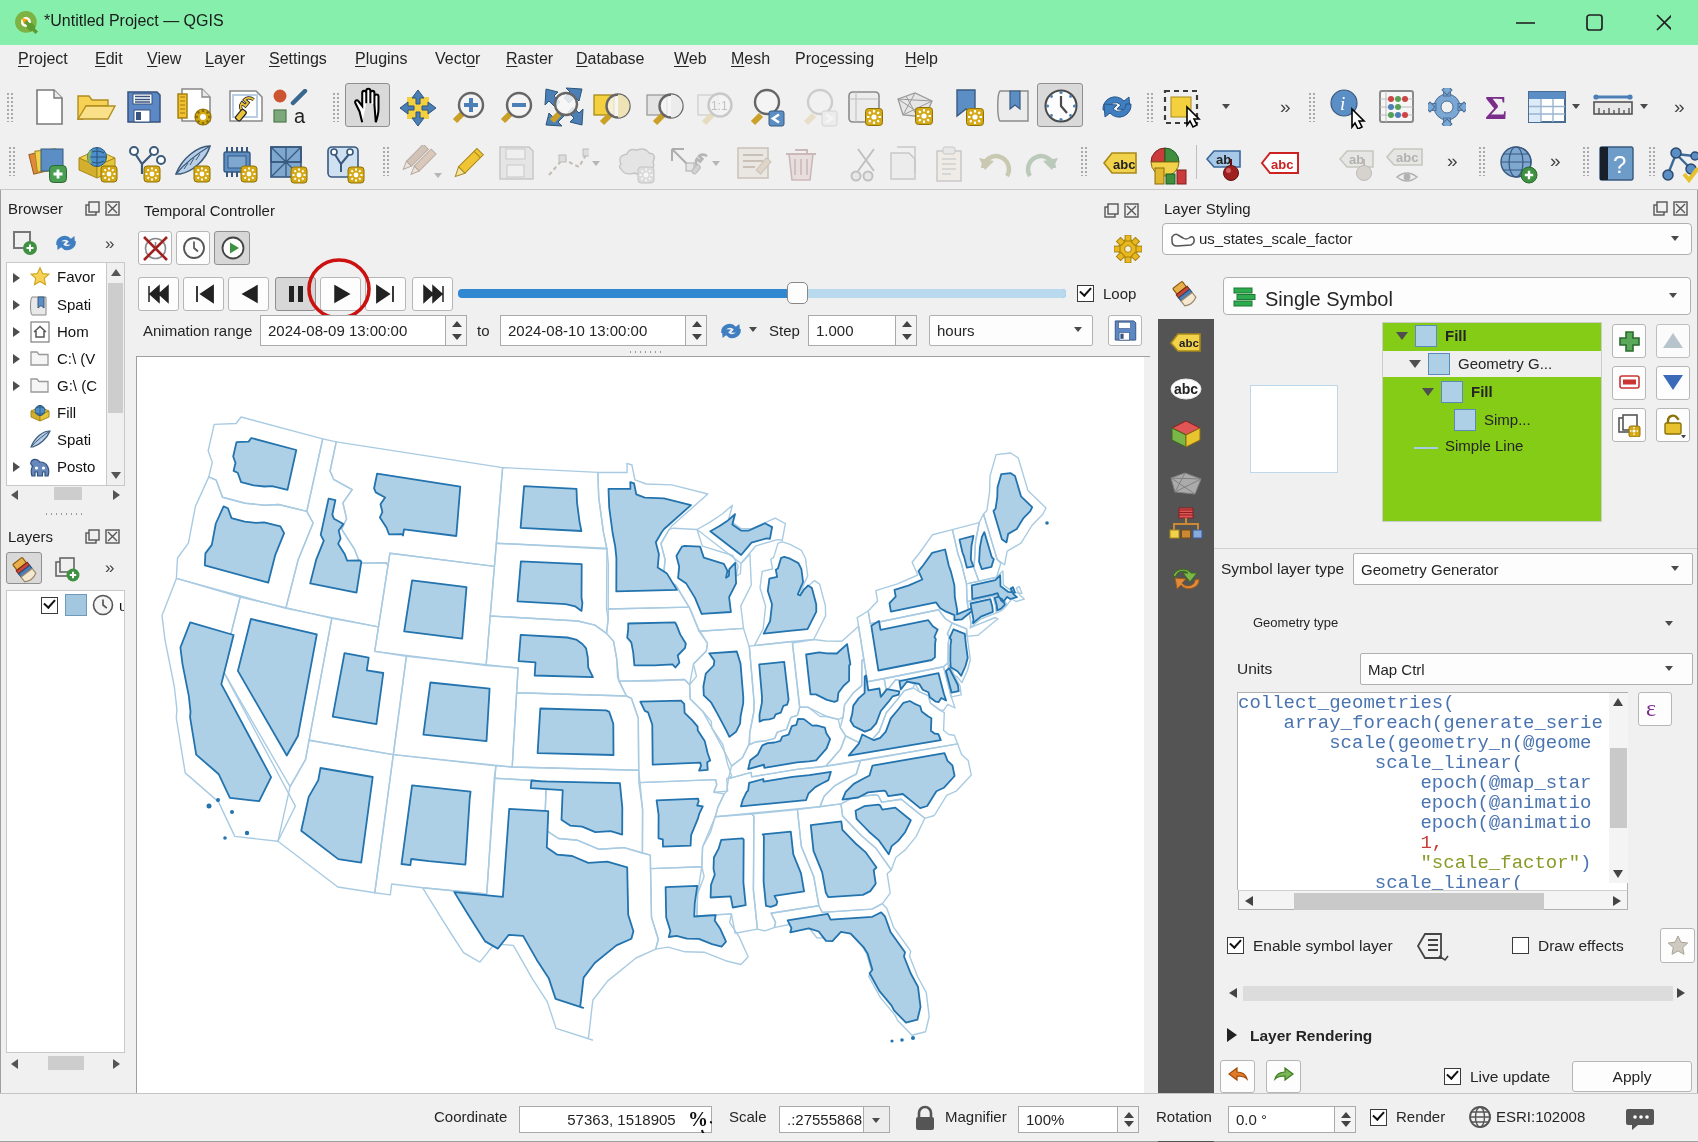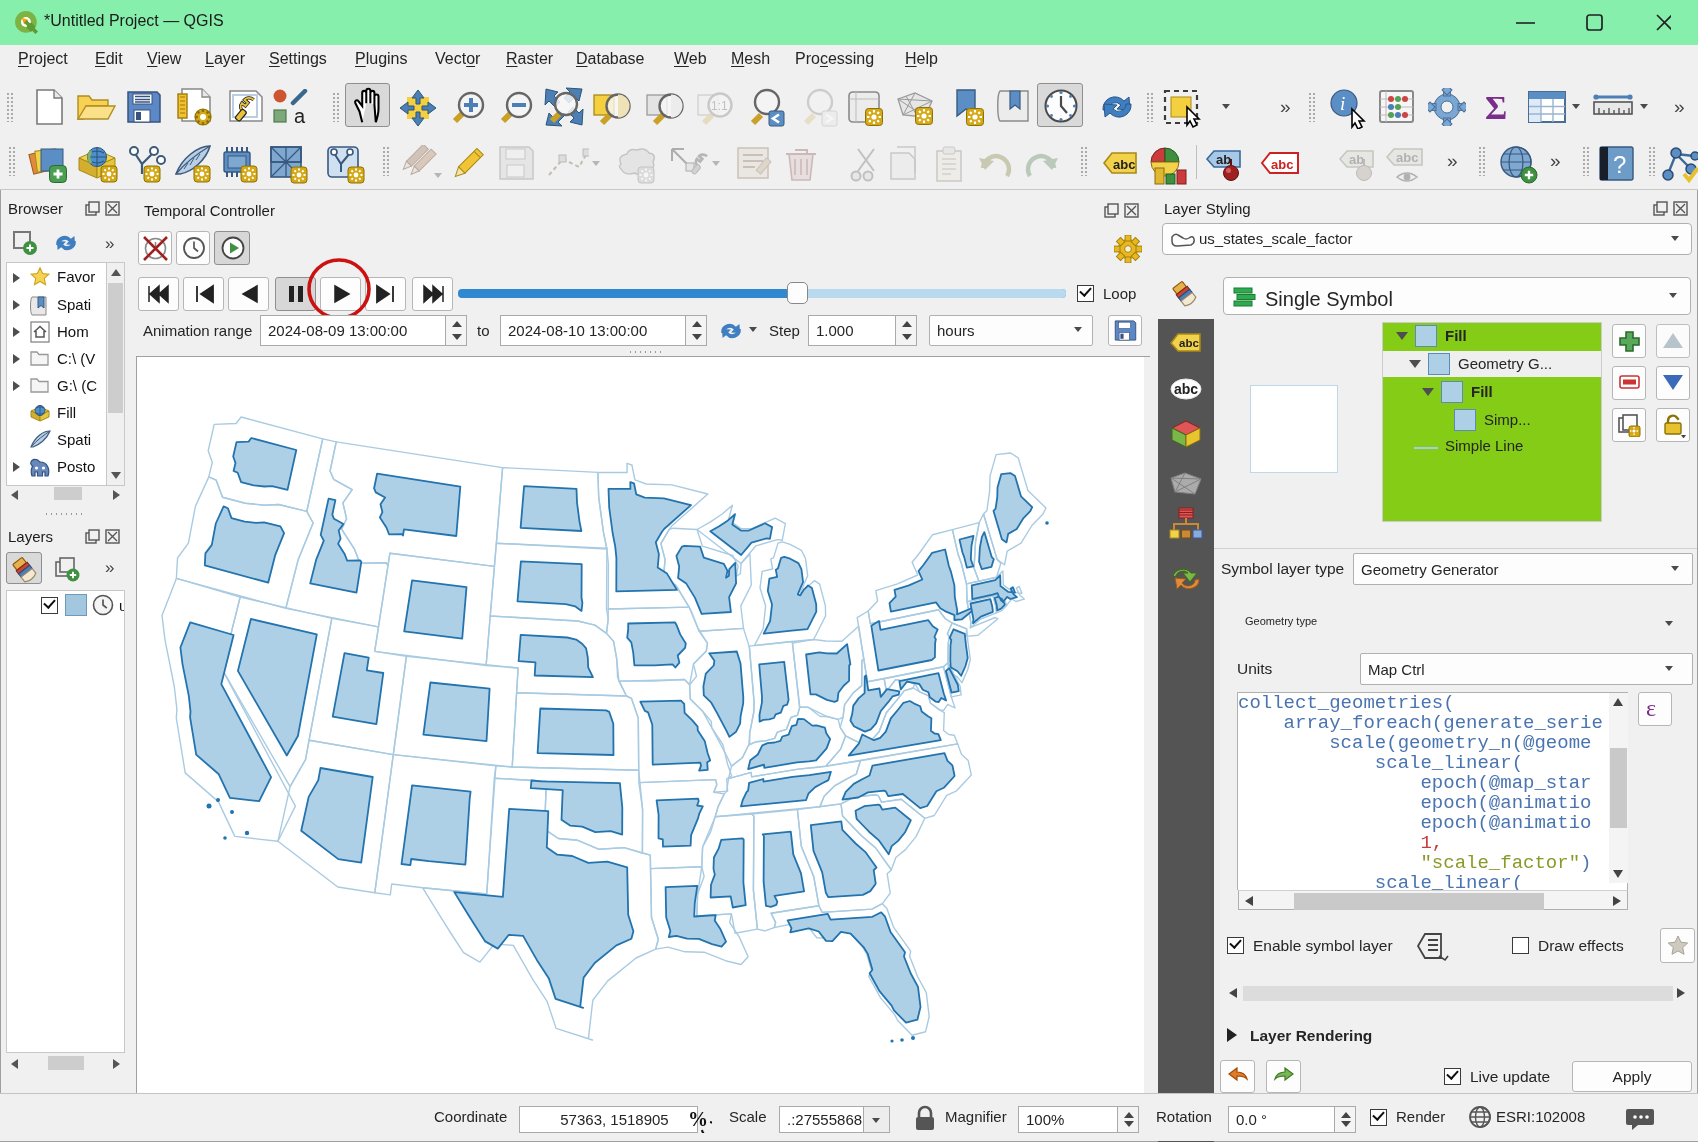--- a/index.html
+++ b/index.html
@@ -1016,21 +1016,21 @@
  <svg class="abs" style="left:506px;top:223px" width="24" height="25">
       <path d="M5 10 v-2.5 a5 5 0 0 1 9.2 -2.5 l1.5 1.8" fill="none" stroke="#8a7208" stroke-width="2.4"></path>
       <rect x="2" y="10" width="16" height="11" rx="1.5" fill="#e8c22e" stroke="#8a7208" stroke-width="1.4"></rect>
       <path d="M18 22 l5 0 -2.5 3.5 z" fill="#444"></path>
     </svg>
 
  <div class="abs" style="left:57px;top:358px;width:483px;height:1px;background:#d0d0d0"></div>
  <div class="lbl" style="left:64px;top:370px;font-size:15.5px">Symbol layer type</div>
  <div class="combo" style="left:196px;top:363px;width:340px;height:32px">Geometry Generator</div>
  <div class="ddarr" style="left:514px;top:376px"></div>
- <div class="lbl" style="left:88px;top:425px;font-size:11px">Geometry type</div>
+ <div class="lbl" style="left:96px;top:425px;font-size:13px">Geometry type</div>
  <div class="ddarr" style="left:508px;top:431px"></div>
  <div class="lbl" style="left:80px;top:470px;font-size:15.5px">Units</div>
  <div class="combo" style="left:203px;top:463px;width:333px;height:32px">Map Ctrl</div>
  <div class="ddarr" style="left:508px;top:476px"></div>
 </div>
 <div class="abs" style="left:1157px;top:190px;width:540px;height:903px">
 
  <div class="abs" style="left:80px;top:502px;width:391px;height:198px;background:#fff;border:1px solid #b0b0b0;border-bottom:none;overflow:hidden;font-family:'Liberation Mono',monospace;font-size:19px;line-height:20px;white-space:pre;color:#4a74b0"><span>collect_geometries(
     array_foreach(generate_serie
         scale(geometry_n(@geome
@@ -1084,21 +1084,21 @@
  <svg class="abs" style="left:116px;top:877px" width="22" height="19" viewBox="0 0 22 19">
       <path d="M12 1 v4 q-8 0 -10 7 q3 -3 10 -3 v4 l8 -6 z" fill="#79b657" stroke="#3f7a1f" stroke-width="1.2"></path>
     </svg>
  <div class="cb ck" style="left:287px;top:878px"></div>
  <div class="lbl" style="left:313px;top:878px;font-size:15.5px">Live update</div>
  <div class="btn" style="left:415px;top:871px;width:120px;height:31px;display:flex;align-items:center;justify-content:center;font-size:15.5px">Apply</div>
 </div>
 
 <div id="status">
  <div class="lbl" style="left:434px;top:14px">Coordinate</div>
- <div class="inp" style="left:519px;top:12px;width:179px;height:27px;justify-content:center;padding-left:12px">57363, 1518905</div>
+ <div class="inp" style="left:519px;top:12px;width:193px;height:27px;justify-content:center;padding-left:12px">57363, 1518905</div>
  <svg class="abs" style="left:688px;top:12px" width="24" height="27" viewBox="0 0 24 27">
       <text x="0" y="20" font-size="20" font-family="Liberation Serif" font-weight="bold" fill="#111">%</text>
       <path d="M14 24 a7 7 0 1 0 8 -8" fill="none" stroke="#111" stroke-width="2"></path>
     </svg>
  <div class="lbl" style="left:729px;top:14px">Scale</div>
  <div class="inp" style="left:779px;top:12px;width:85px;height:27px">.:27555868</div>
  <div class="abs" style="left:864px;top:12px;width:26px;height:27px;background:#ededed;border:1px solid #aaa;border-left:none">
       <div class="ddarr" style="left:8px;top:11px"></div>
     </div>
  <svg class="abs" style="left:914px;top:11px" width="22" height="28" viewBox="0 0 22 28">

